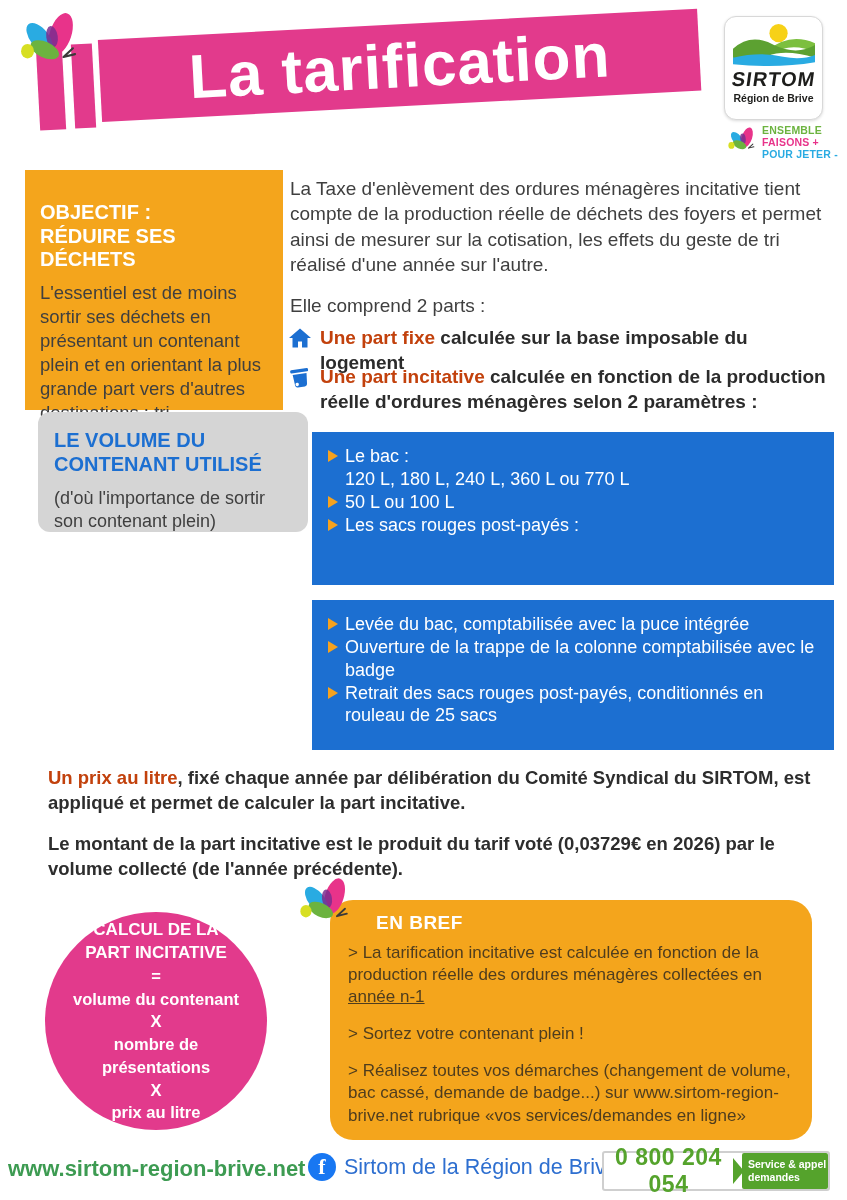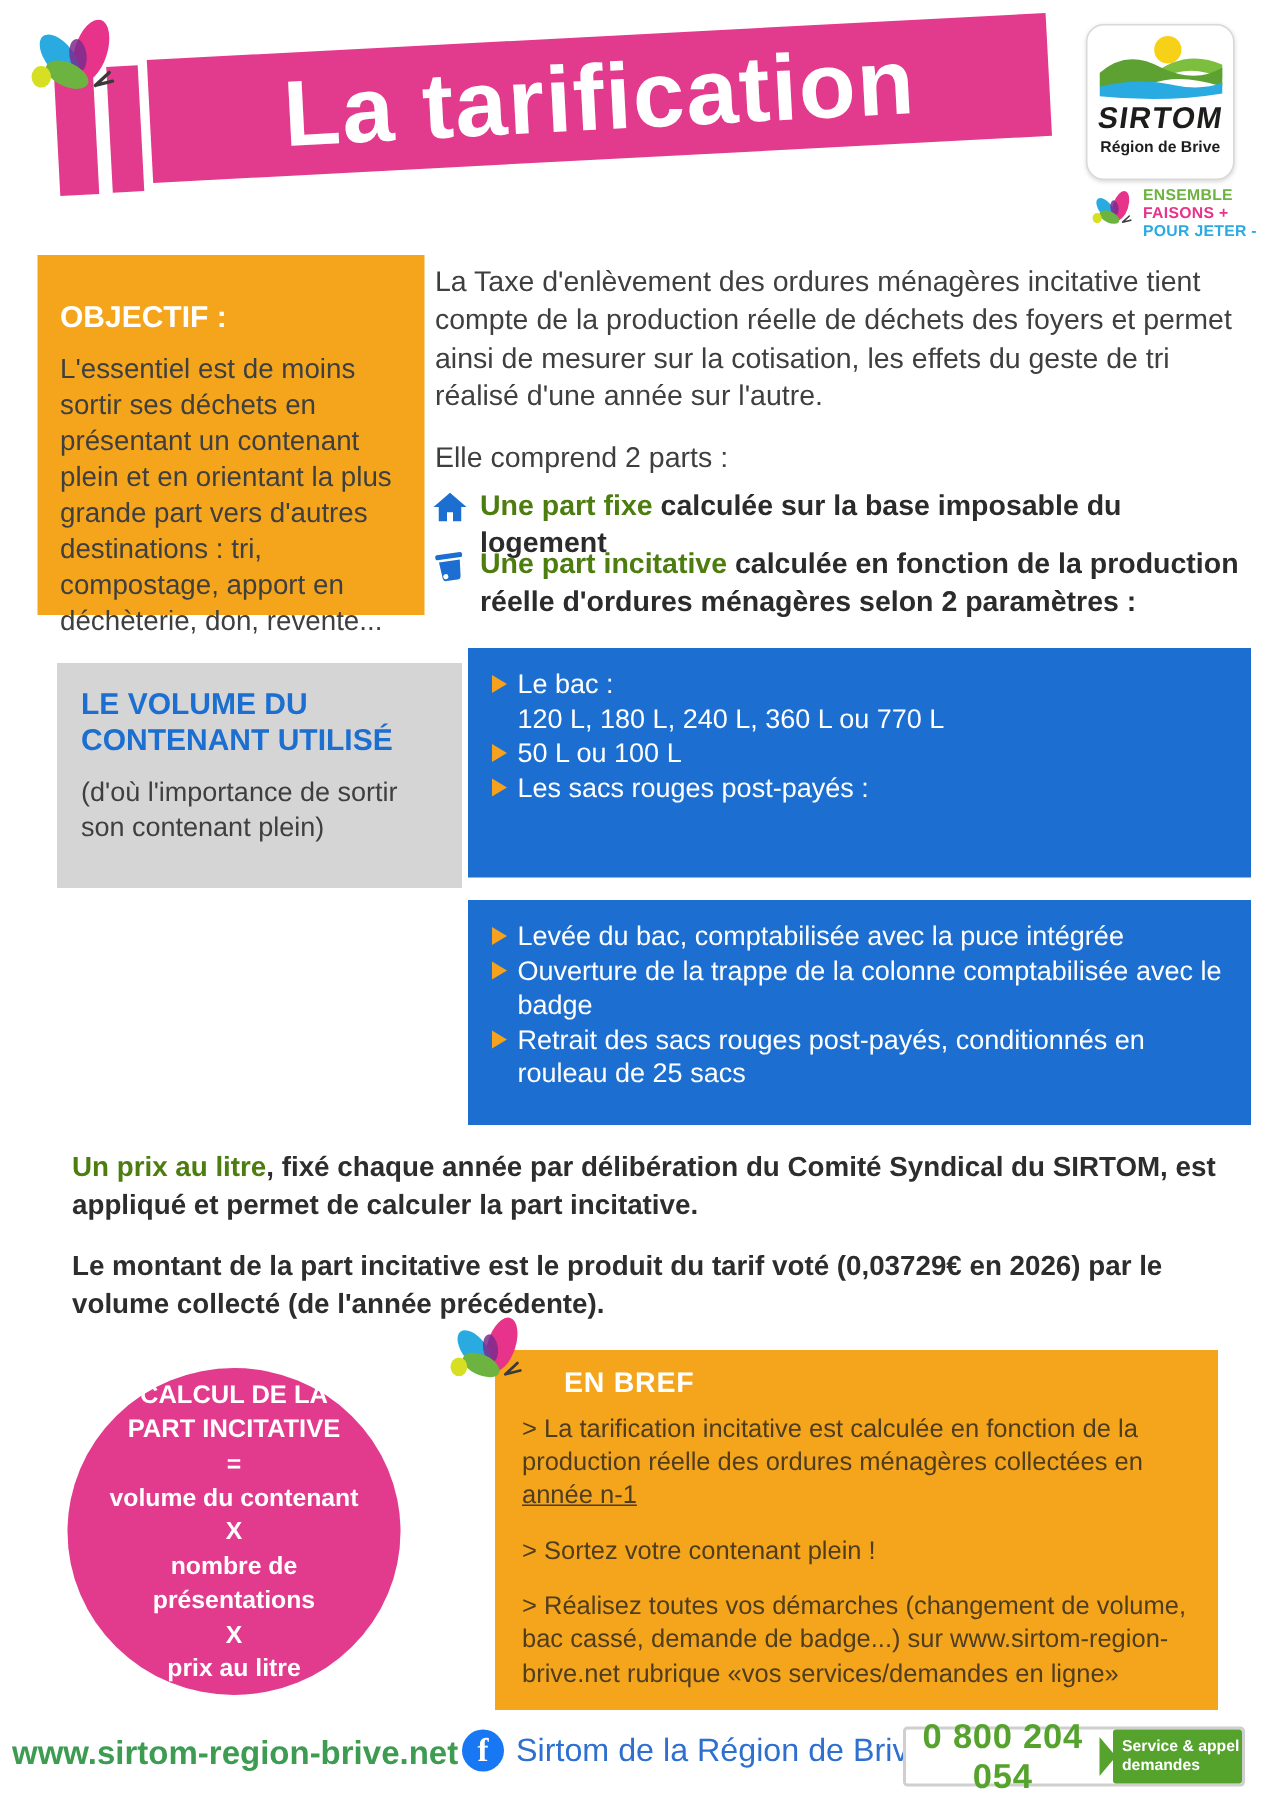--- a/index.html
+++ b/index.html
@@ -29,43 +29,43 @@
   
   .objective { position:absolute; left:25px; top:170px; width:258px; height:240px; background:#F4A51C; padding:31px 15px; }
   .objective h2 { color:#fff; font-size:20px; font-weight:700; line-height:1.18; }
   .objective p { margin-top:9px; color:#3F3F3F; font-size:18.5px; line-height:1.3; }
   .intro-p { position:absolute; left:290px; top:176px; width:532px; color:#3F3F3F; font-size:19px; line-height:1.33; }
   .parts-label { position:absolute; left:290px; top:295px; color:#3F3F3F; font-size:19px; }
   .part-item { position:absolute; left:288px; width:545px; display:flex; gap:8px; font-size:19px; font-weight:700; color:#2b2b2b; line-height:1.3; }
   .part-fixe { top:326px; }
   .part-incitative { top:365px; }
   .part-item .picon { flex:0 0 24px; width:24px; height:24px; margin-top:0px; }
-  .pink-hl { color:#4d7c0f;margin-top:21px; }
+  .pink-hl { color:#c2410c;margin-top:21px; }
 
   
   .gray-box { position:absolute; left:38px; width:270px; background:#D5D5D5; padding:16px 16px; }
-  .gray1 { top:442px; height:150px; }
+  .gray1 { top:412px; height:120px;border-radius:12px; }
   .gray2 { top:600px; height:155px; display:flex; align-items:center; }
   .gray-box h3 { color:#1C6FD1; font-size:20px; font-weight:700; line-height:1.2; }
   .gray-box .sub { margin-top:11px; color:#3F3F3F; font-size:18px; line-height:1.28; }
   .blue-box { position:absolute; left:312px; width:522px; background:#1C6FD1; color:#fff; padding:13px 16px; font-size:18px; line-height:1.27; }
   .blue1 { top:432px; height:153px; }
   .blue2 { top:600px; height:150px; }
   .bullet { display:flex; gap:7px; }
   .tri { flex:0 0 auto; width:0; height:0; border-left:10px solid #F6A21E; border-top:6px solid transparent; border-bottom:6px solid transparent; margin-top:5px; }
 
   
   .pricing1 { position:absolute; left:48px; top:766px; width:765px; font-size:18.5px; font-weight:700; color:#2d2d2d; line-height:1.35; }
   .pricing2 { position:absolute; left:48px; top:832px; width:765px; font-size:18.5px; font-weight:700; color:#2d2d2d; line-height:1.35; }
 
   
   .circle { position:absolute; left:45px; top:912px; width:222px; height:218px; background:#E23A8C; border-radius:50%;
             color:#fff; text-align:center; display:flex; flex-direction:column; justify-content:center; font-size:16.5px; font-weight:700; line-height:1.38; padding:0 14px; }
   .circle .t { font-size:17px; }
-  .enbref { position:absolute; left:330px; top:900px; width:482px; height:240px; background:#F4A51C; padding:12px 18px 12px 18px; color:#4F3D1E; }
+  .enbref { position:absolute; left:330px; top:900px; width:482px; height:240px; background:#F4A51C; padding:12px 18px 12px 18px; color:#4F3D1E;border-radius:23px; }
   .enbref h3 { color:#fff; font-size:19px; font-weight:700; letter-spacing:.5px; margin-left:28px; margin-bottom:8px; }
   .enbref p { font-size:17px; line-height:1.3; margin-bottom:15px; }
   .u { text-decoration:underline; }
   .butterfly-bref { position:absolute; left:296px; top:874px; width:62px; height:62px; }
 
   
   .footer { position:absolute; left:0; top:1148px; width:847px; height:46px; display:flex; align-items:center; }
   .site { position:absolute; left:8px; top:8px; color:#3D9B52; font-size:22px; font-weight:700; }
   .fb { position:absolute; left:308px; top:5px; display:flex; align-items:center; gap:8px; }
   .fb-icon { width:28px; height:28px; border-radius:50%; background:#1877F2; color:#fff; display:flex; align-items:center; justify-content:center;
@@ -126,20 +126,21 @@
         <div class="tg1">ENSEMBLE</div>
         <div class="tg2">FAISONS +</div>
         <div class="tg3">POUR JETER -</div>
       </div>
     </div>
   </div>
 
   <div class="objective">
     <h2>
       <span>OBJECTIF :</span><br>
+      <span>RÉDUIRE SES DÉCHETS</span>
     </h2>
     <p>L'essentiel est de moins sortir ses déchets en présentant un contenant plein et en orientant la plus grande part vers d'autres destinations : tri, compostage, apport en déchèterie, don, revente...</p>
   </div>
 
   <p class="intro-p">La Taxe d'enlèvement des ordures ménagères incitative tient compte de la production réelle de déchets des foyers et permet ainsi de mesurer sur la cotisation, les effets du geste de tri réalisé d'une année sur l'autre.</p>
   <p class="parts-label">Elle comprend 2 parts :</p>
 
   <div class="part-item part-fixe">
     <svg class="picon" viewBox="0 0 24 24">
       <path d="M12 2.5 L23 12 H19.5 V21.5 H14 V15.5 H10 V21.5 H4.5 V12 H1 Z" fill="#1C6FD1"></path>

